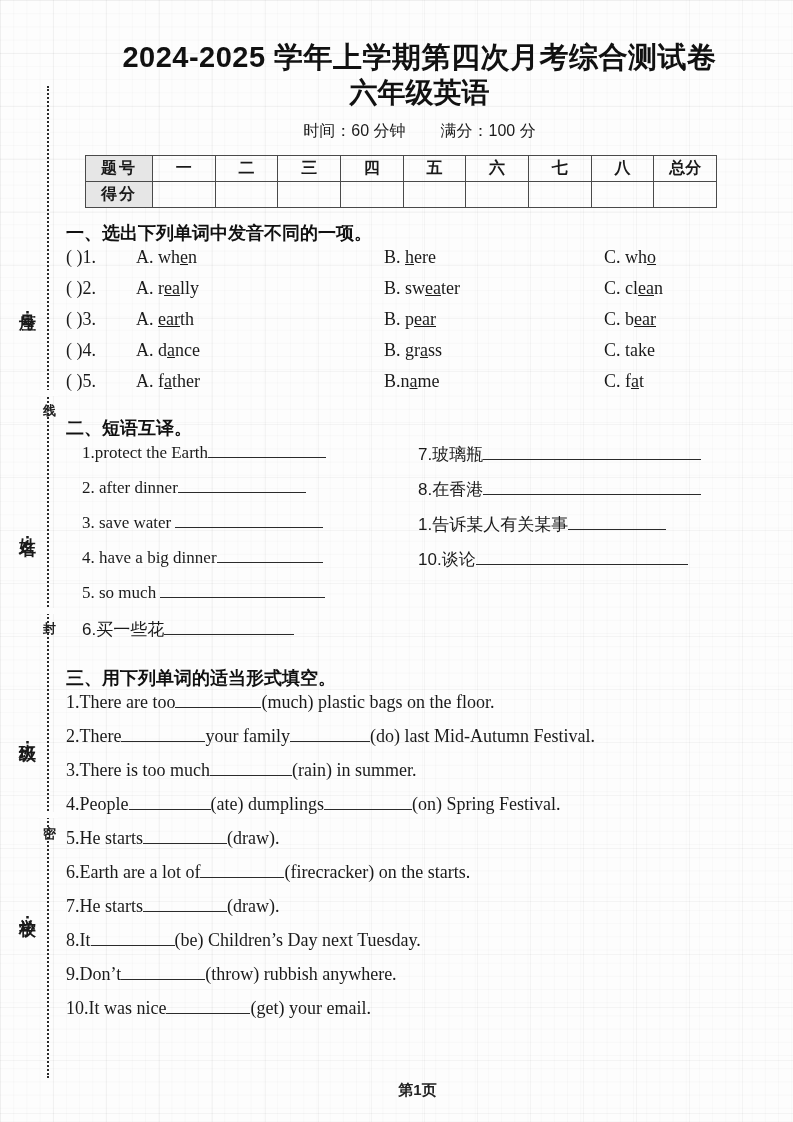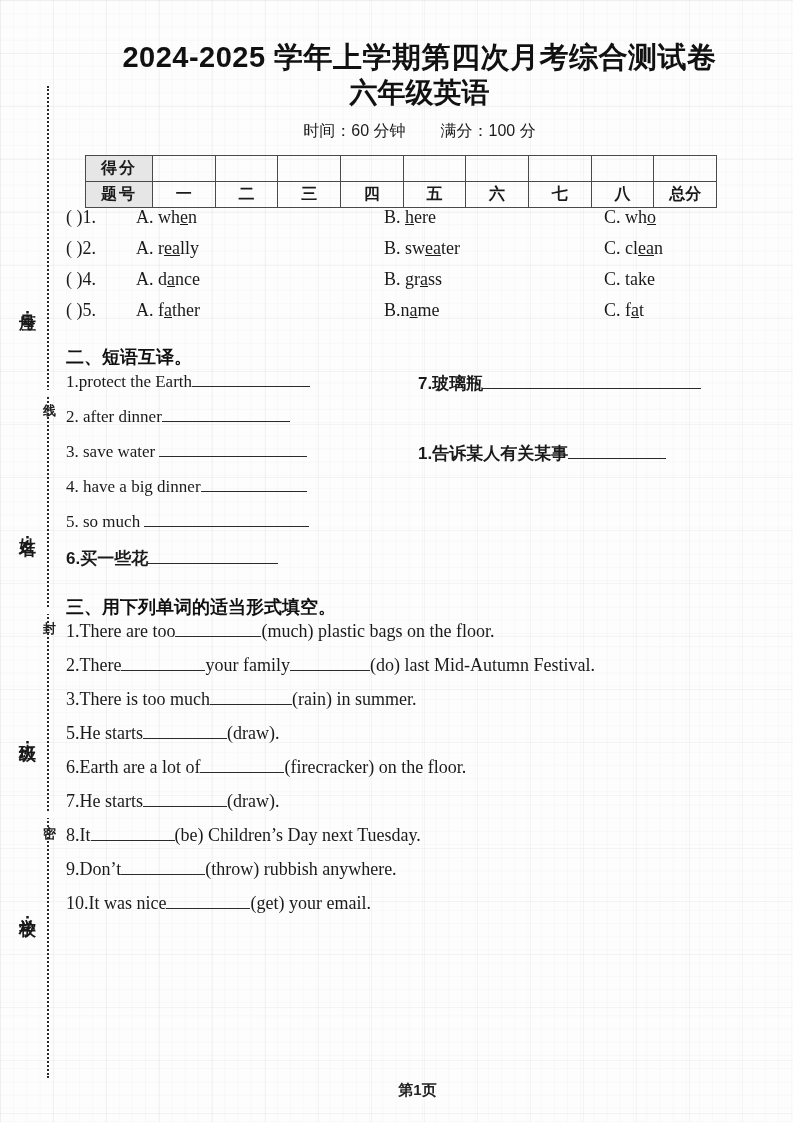--- a/index.html
+++ b/index.html
@@ -162,29 +162,29 @@
     height: 35px;
     font-size: 17px;
     margin-left: 4px;
     white-space: nowrap;
   }
   .tr-cell {
     position: absolute;
     top: 0;
     white-space: nowrap;
   }
-  .tr-left  { left: 0px;  }
+  .tr-left  { left: 16px;  }
   .tr-right { left: 352px; }
   .blank-line {
     display: inline-block;
     border-bottom: 1.6px solid #2b2b2b;
     vertical-align: baseline;
     height: 14px;
   }
-  .cn { font-family: "Liberation Sans", "DejaVu Sans", sans-serif; font-weight: bold; }
+  .cn { font-family: "Liberation Sans", "DejaVu Sans", sans-serif; }
 
   .fill-row {
     font-size: 18px;
     height: 34px;
     margin-left: 4px;
     white-space: nowrap;
     line-height: 1.1;
   }
   .gap {
     display: inline-block;
@@ -241,84 +241,89 @@
     <div class="title-sub">六年级英语</div>
 
     <div class="meta-line">
       <span>时间：60 分钟</span>
       <span style="display:inline-block;width:14px"></span>
       <span>满分：100 分</span>
     </div>
 
     <table class="score">
       <tbody id="score-tbody">
-          <tr>
-            <td class="hdr">得分</td>
-            <td></td>
-            <td></td>
-            <td></td>
-            <td></td>
-            <td></td>
-            <td></td>
-            <td></td>
-            <td></td>
-            <td></td>
-          </tr>
           <tr>
             <td class="hdr">题号</td>
             <td>一</td>
             <td>二</td>
             <td>三</td>
             <td>四</td>
             <td>五</td>
             <td>六</td>
             <td>七</td>
             <td>八</td>
             <td>总分</td>
           </tr>
+          <tr>
+            <td class="hdr">得分</td>
+            <td></td>
+            <td></td>
+            <td></td>
+            <td></td>
+            <td></td>
+            <td></td>
+            <td></td>
+            <td></td>
+            <td></td>
+          </tr>
         </tbody>
     </table>
 
     <div id="sections-host">
         <div>
+          <div class="sec-title">一、选出下列单词中发音不同的一项。</div>
           <div class="q-row"><span class="paren">(      )1.</span><span class="opt opt-a">A. wh<u>e</u>n</span><span class="opt opt-b">B. <u>h</u>ere</span><span class="opt ">C. wh<u>o</u></span></div>
           <div class="q-row"><span class="paren">(      )2.</span><span class="opt opt-a">A. r<u>ea</u>lly</span><span class="opt opt-b">B. sw<u>ea</u>ter</span><span class="opt ">C. cl<u>ea</u>n</span></div>
+          <div class="q-row"><span class="paren">(      )3.</span><span class="opt opt-a">A. <u>ear</u>th</span><span class="opt opt-b">B. p<u>ear</u></span><span class="opt ">C. b<u>ear</u></span></div>
           <div class="q-row"><span class="paren">(      )4.</span><span class="opt opt-a">A. d<u>a</u>nce</span><span class="opt opt-b">B. gr<u>a</u>ss</span><span class="opt ">C. take</span></div>
           <div class="q-row"><span class="paren">(      )5.</span><span class="opt opt-a">A. f<u>a</u>ther</span><span class="opt opt-b">B.n<u>a</u>me</span><span class="opt ">C. f<u>a</u>t</span></div>
         </div>
         <div>
           <div class="sec-title">二、短语互译。</div>
           <div class="tr-row">
             <span class="tr-cell tr-left"><span>1.protect the Earth</span><span class="blank-line" style="width: 118px;"></span></span>
             <span class="tr-cell tr-right"><span class="cn">7.玻璃瓶</span><span class="blank-line" style="width: 218px;"></span></span>
           </div>
           <div class="tr-row">
             <span class="tr-cell tr-left"><span>2. after dinner</span><span class="blank-line" style="width: 128px;"></span></span>
+            <span class="tr-cell tr-right"><span class="cn">8.在香港</span><span class="blank-line" style="width: 218px;"></span></span>
           </div>
           <div class="tr-row">
             <span class="tr-cell tr-left"><span>3. save water  </span><span class="blank-line" style="width: 148px;"></span></span>
             <span class="tr-cell tr-right"><span class="cn">1.告诉某人有关某事</span><span class="blank-line" style="width: 98px;"></span></span>
           </div>
           <div class="tr-row">
             <span class="tr-cell tr-left"><span>4. have a big dinner</span><span class="blank-line" style="width: 106px;"></span></span>
+            <span class="tr-cell tr-right"><span class="cn">10.谈论</span><span class="blank-line" style="width: 212px;"></span></span>
           </div>
           <div class="tr-row">
             <span class="tr-cell tr-left"><span>5. so much  </span><span class="blank-line" style="width: 165px;"></span></span>
           </div>
           <div class="tr-row">
             <span class="tr-cell tr-left"><span class="cn">6.买一些花</span><span class="blank-line" style="width: 130px;"></span></span>
           </div>
         </div>
         <div>
           <div class="sec-title">三、用下列单词的适当形式填空。</div>
           <div class="fill-row"><span>1.</span><span class="sp">There are too </span><span class="gap" style="width: 86px;"></span><span class="sp">(much) plastic bags on the floor.</span></div>
           <div class="fill-row"><span>2.</span><span class="sp">There </span><span class="gap" style="width: 84px;"></span><span class="sp"> your family </span><span class="gap" style="width: 80px;"></span><span class="sp">(do) last Mid-Autumn Festival.</span></div>
           <div class="fill-row"><span>3.</span><span class="sp">There is too much </span><span class="gap" style="width: 82px;"></span><span class="sp">(rain) in summer.</span></div>
+          <div class="fill-row"><span>4.</span><span class="sp">People </span><span class="gap" style="width: 82px;"></span><span class="sp">(ate) dumplings </span><span class="gap" style="width: 88px;"></span><span class="sp"> (on) Spring Festival.</span></div>
           <div class="fill-row"><span>5.</span><span class="sp">He starts </span><span class="gap" style="width: 84px;"></span><span class="sp"> (draw).</span></div>
-          <div class="fill-row"><span>6.</span><span class="sp">Earth are a lot of </span><span class="gap" style="width: 84px;"></span><span class="sp"> (firecracker) on the floor.</span></div>
+          <div class="fill-row"><span>6.</span><span class="sp">Earth are a lot of </span><span class="gap" style="width: 84px;"></span><span class="sp"> (firecracker) on the starts.</span></div>
           <div class="fill-row"><span>7.</span><span class="sp"> He starts </span><span class="gap" style="width: 84px;"></span><span class="sp"> (draw).</span></div>
           <div class="fill-row"><span>8.</span><span class="sp">It </span><span class="gap" style="width: 84px;"></span><span class="sp">(be) Children’s Day next Tuesday.</span></div>
           <div class="fill-row"><span>9.</span><span class="sp">Don’t </span><span class="gap" style="width: 84px;"></span><span class="sp">(throw) rubbish anywhere.</span></div>
           <div class="fill-row"><span>10.</span><span class="sp"> It was nice </span><span class="gap" style="width: 84px;"></span><span class="sp">(get) your email.</span></div>
         </div>
       </div>
 
     <div class="footer">第1页</div>
   </div>
 </div>

